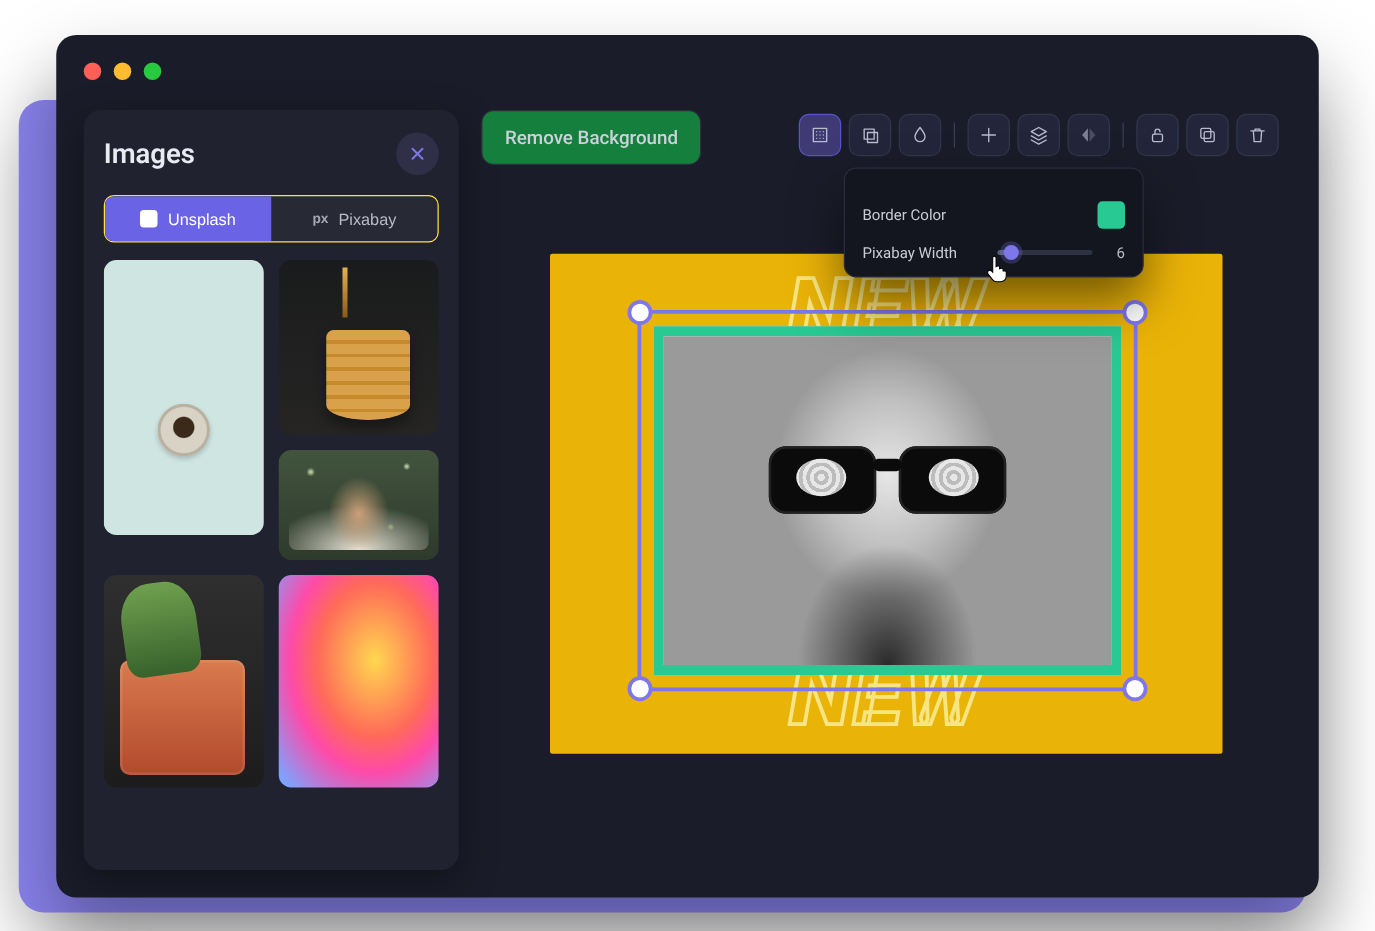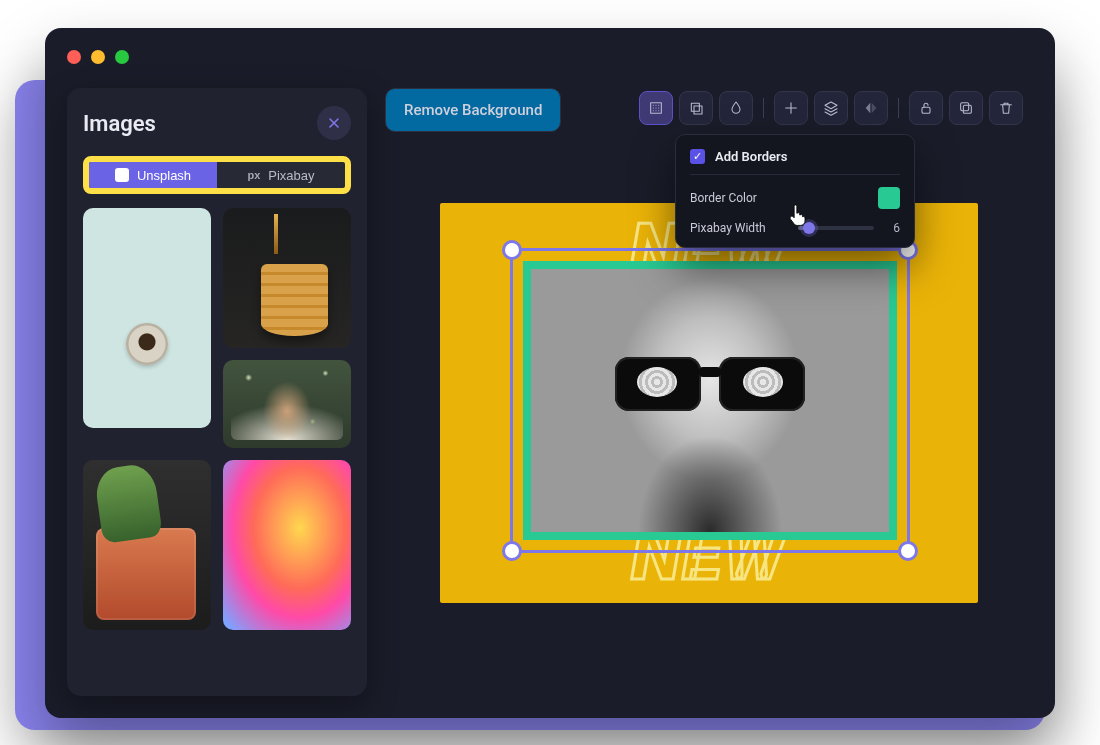--- a/index.html
+++ b/index.html
@@ -50,21 +50,21 @@
   .panel-title { color:#e9eaf2; font-size:22px; font-weight:600; }
   .close-btn {
     width: 34px; height: 34px; border-radius: 50%;
     background:#2f2f48; display:flex; align-items:center; justify-content:center;
     cursor:pointer;
   }
   .close-btn svg { width:16px; height:16px; }
 
   .seg {
     display:flex; gap:0; background:#272934;
-    border:6px solid #fde047; border-radius:8px; overflow:hidden; height:38px;
+    border:1px solid #fde047; border-radius:8px; overflow:hidden; height:38px;
   }
   .seg button {
     flex:1; border:0; background:transparent; color:#b9bbc8;
     font-size:13px; font-weight:500; cursor:pointer;
     display:flex; align-items:center; justify-content:center; gap:8px;
   }
   .seg button.active { background:#6b63e6; color:#fff; }
   .seg .ico { width:14px; height:14px; border-radius:3px; }
   .seg .u { background:#fff; }
   .seg .px { color:#a6a7b2; font-weight:700; font-size:11px; }
@@ -121,21 +121,21 @@
     transform:rotate(-8deg);
   }
   .t5 { height:170px; background:
     radial-gradient(80% 80% at 60% 40%, #ffd74f, #ff6a59 45%, #ff4aa8 66%, #7ea2ff 100%);
   }
 
   
   .rm-bg {
     position:absolute; left:340px; top:60px;
     height:44px; padding:0 18px; border-radius:10px;
-    background:#0369a1; color:#cfd0dc; font-size:15px; font-weight:500;
+    background:#15803d; color:#cfd0dc; font-size:15px; font-weight:500;
     display:flex; align-items:center; cursor:pointer; border:1px solid #2d2f3e;
   }
 
   
   .toolbar {
     position:absolute; right:32px; top:60px; height:40px;
     display:flex; align-items:center; gap:6px;
   }
   .tbtn {
     width:34px; height:34px; border-radius:8px; border:1px solid #33364a;
@@ -317,24 +317,20 @@
         </svg>
     </div>
     <div class="tbtn">
       <svg viewBox="0 0 24 24" class="ic">
           <path d="M4 7h16M9 7V5h6v2M7 7l1 13h8l1-13"></path>
         </svg>
     </div>
   </div>
 
   <div class="pop">
-    <div class="pop-row1">
-      <div class="chk"></div>
-      <div class="pop-title">Add Borders</div>
-    </div>
     <div class="pop-row">
       <span>Border Color</span>
       <span class="swatch" id="swatch" style="background: rgb(41, 201, 147);"></span>
     </div>
     <div class="pop-row">
       <span>Pixabay Width</span>
       <div class="slider-wrap">
         <div class="track">
           <div class="fill" id="sfill" style="width: 15%;"></div>
           <div class="knob" id="sknob" style="left: 15%;"></div>

